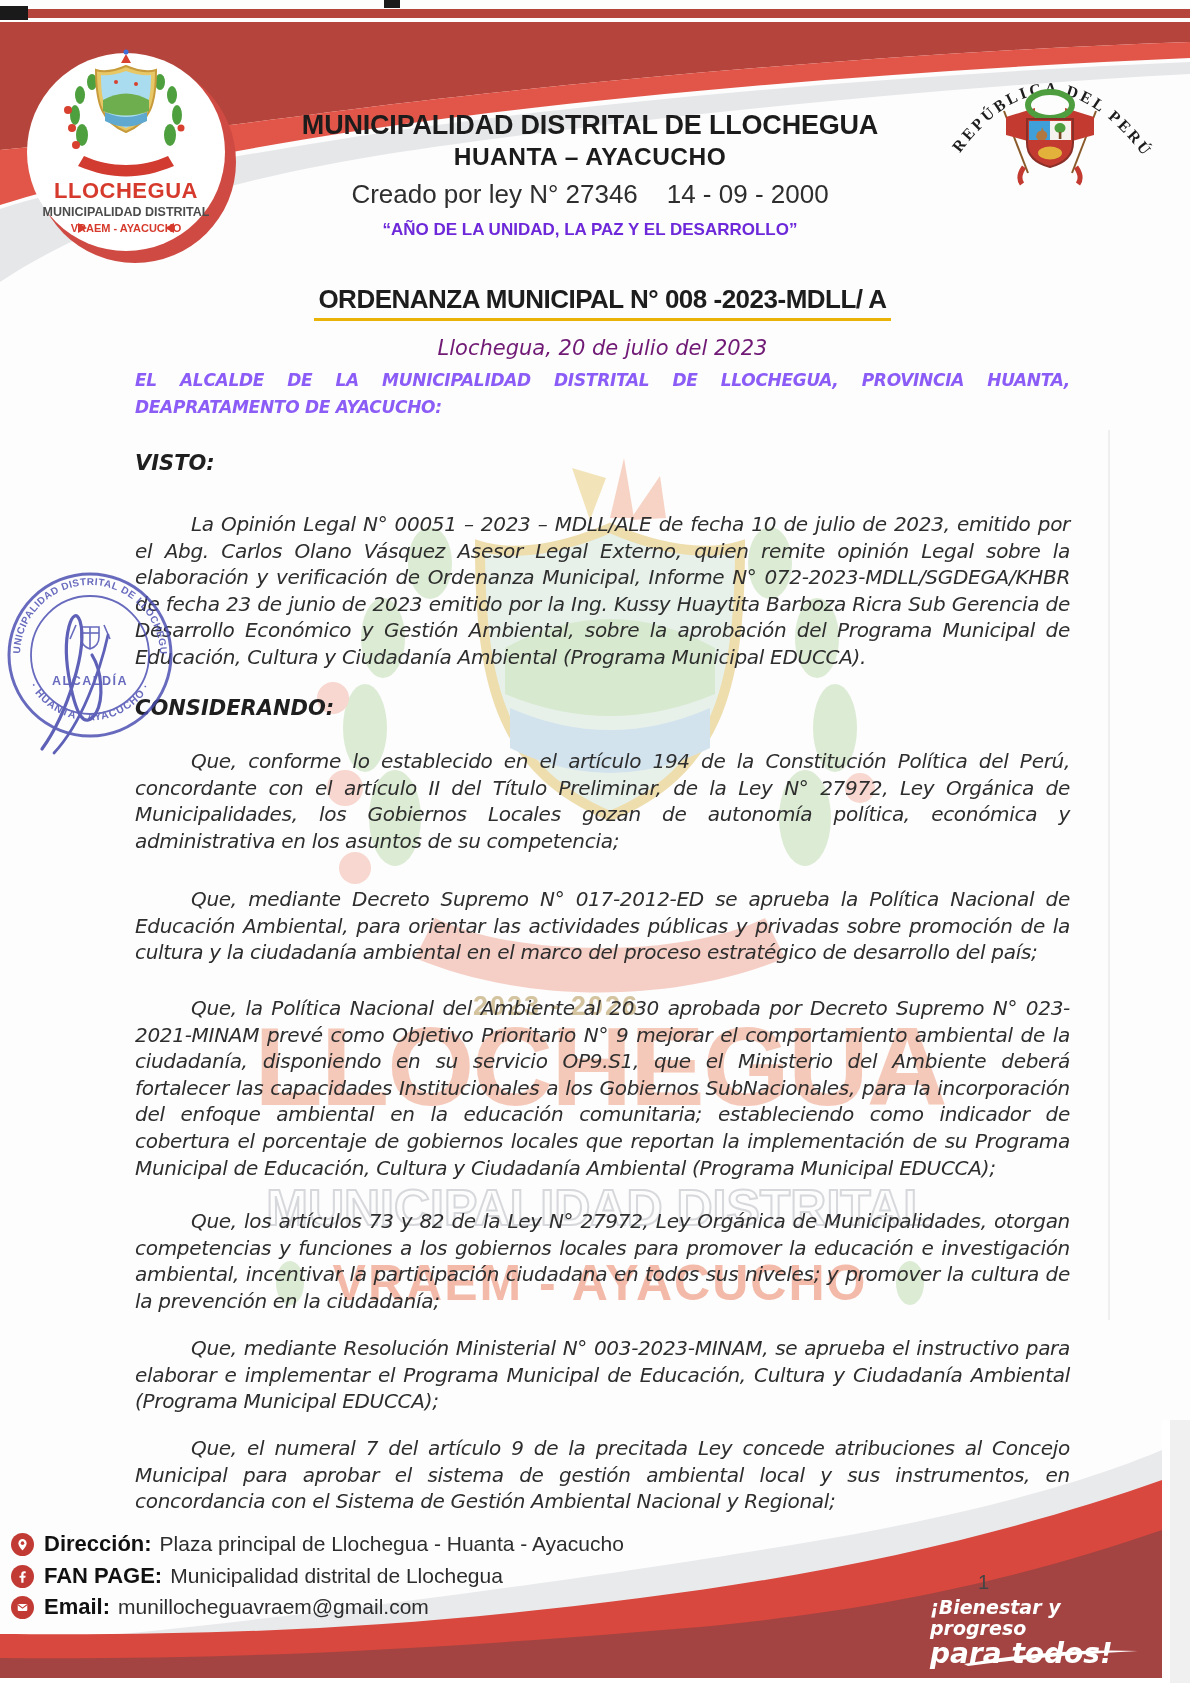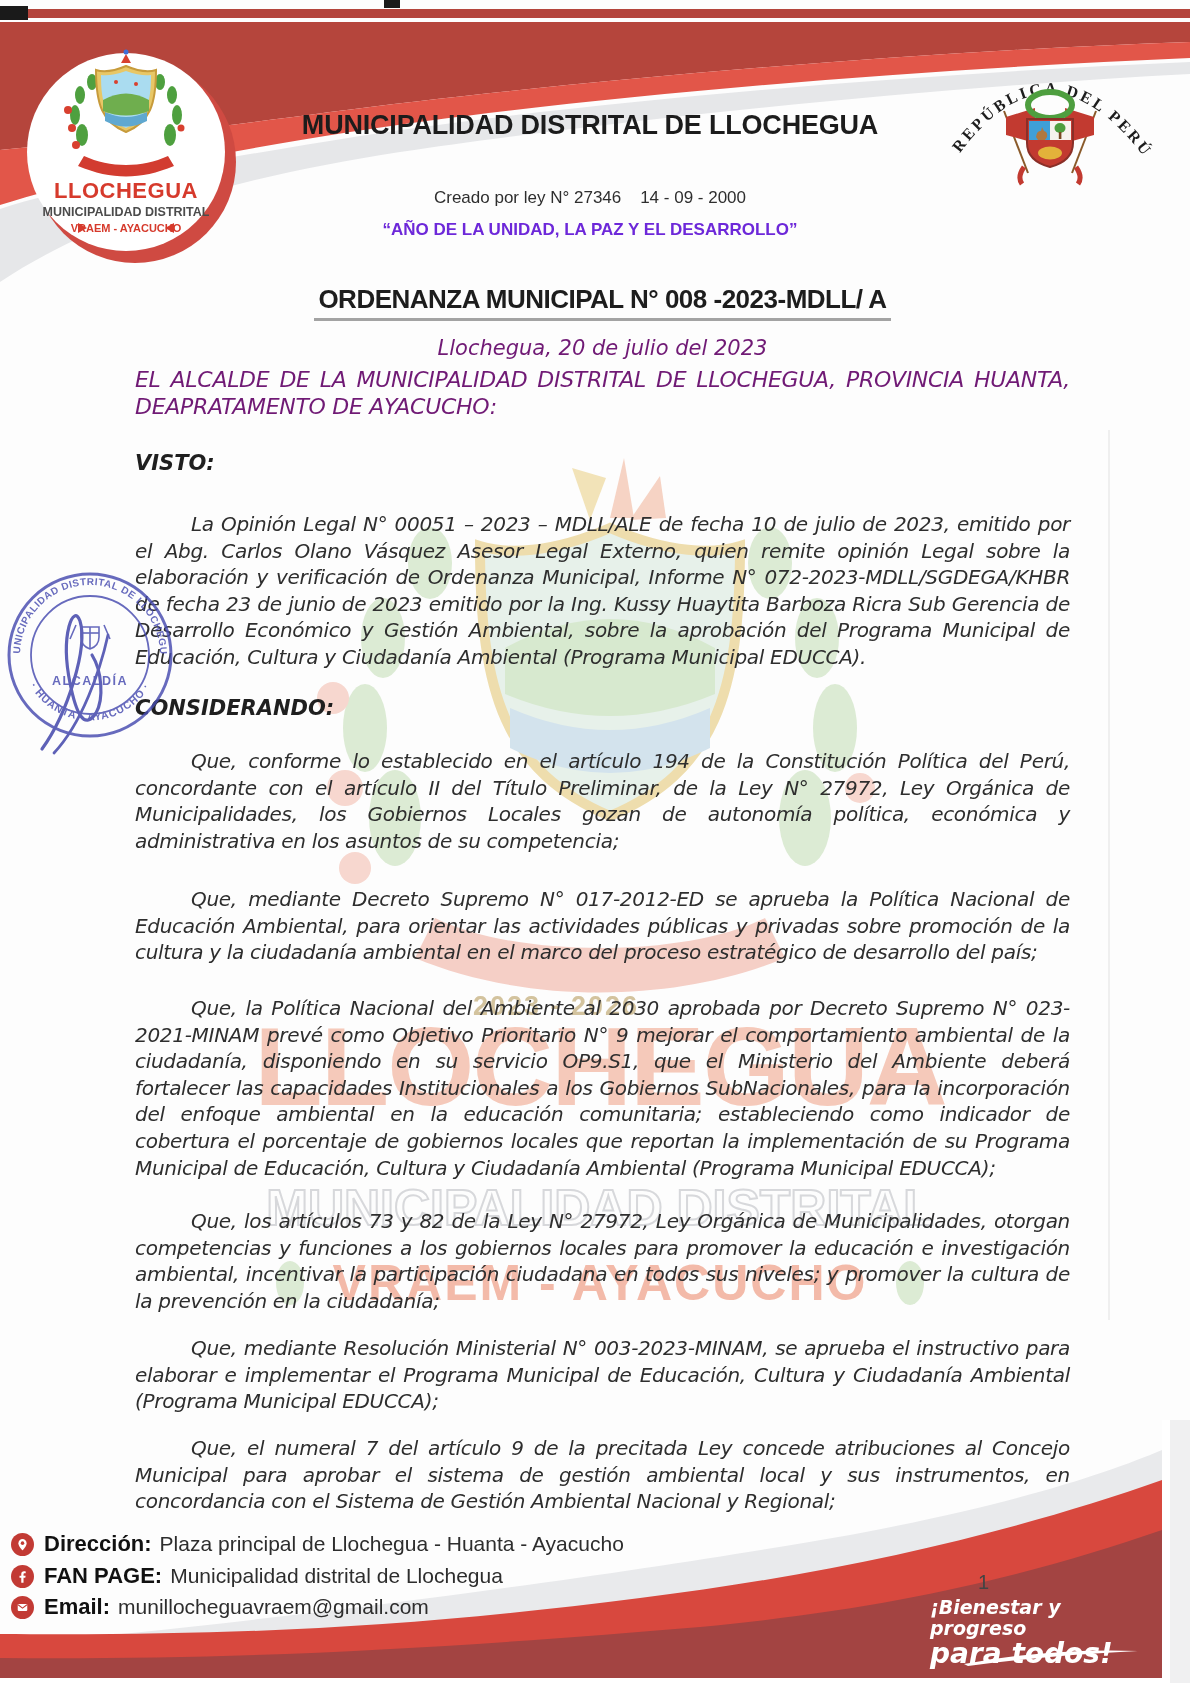--- a/index.html
+++ b/index.html
@@ -8,33 +8,33 @@
   #page *{box-sizing:border-box;}
   .abs{position:absolute;}
   svg{position:absolute;overflow:visible;}
   
   .z1{z-index:1}.z2{z-index:2}.z3{z-index:3}.z4{z-index:4}.z5{z-index:5}
 
   
   .hdr{left:250px;width:680px;text-align:center;color:#1c1c1c;z-index:4;}
   .hdr-l1{top:110px;font-size:27px;font-weight:700;letter-spacing:-.2px;}
   .hdr-l2{top:143px;font-size:24.5px;font-weight:700;letter-spacing:.5px;}
-  .hdr-l3{top:188px;font-size:17px;font-weight:400;color:#2e2e2e;}
+  .hdr-l3{top:179px;font-size:26px;font-weight:400;color:#2e2e2e;}
   .hdr-quote{top:220px;font-size:17px;font-weight:700;color:#6d28d9;}
 
   
   .doc-title-wrap{left:135px;width:935px;top:284px;text-align:center;z-index:4;}
   .doc-title{display:inline-block;font-size:26px;font-weight:700;letter-spacing:-.5px;
-             color:#1d1d1d;border-bottom:3px solid #a3a3a3;padding:0 4px 3px;}
+             color:#1d1d1d;border-bottom:3px solid #eab308;padding:0 4px 3px;}
   .dateline{left:135px;width:935px;top:336px;text-align:center;z-index:4;
             font:italic 21px "DejaVu Sans",sans-serif;color:#701a75;}
   .para{left:135px;width:935px;text-align:justify;z-index:4;
         font:italic 20px/26.6px "DejaVu Sans",sans-serif;letter-spacing:-.3px;color:#2e2e2e;}
   .para.ind{text-indent:56px;}
-  .addressee{top:367px;font-weight:400;font-size:22px;color:#701a75;}
+  .addressee{top:367px;font-weight:700;font-size:17px;color:#8b5cf6;}
   .lbl{left:135px;z-index:4;font:italic 700 21px "DejaVu Sans",sans-serif;color:#1f1f1f;}
 
   
   .frow{left:11px;height:26px;z-index:4;display:flex;align-items:center;}
   .ficon{width:23px;height:23px;border-radius:50%;background:#c23a34;display:inline-flex;
          align-items:center;justify-content:center;flex:none;}
   .ficon svg{position:static;}
   .flabel{margin-left:10px;font-weight:700;font-size:22px;color:#111;}
   .fvalue{margin-left:8px;font-size:21px;color:#2d2d2d;}
 
@@ -121,20 +121,21 @@
       <rect x="0" y="-24" width="21" height="19" fill="#f6f3ee"></rect>
       <path d="M-14,-8 q1,-7 5,-6 l1,-4 2,4 q4,1 3,6 l-2,3 h-7 z" fill="#b07840"></path>
       <ellipse cx="10" cy="-17" rx="5.5" ry="5" fill="#4e9e3f"></ellipse>
       <rect x="8.8" y="-13" width="2.6" height="7" fill="#7a4a22"></rect>
       <ellipse cx="0" cy="8" rx="12" ry="6.5" fill="#e3b23a"></ellipse>
       <path d="M-26,22 q-7,10 -2,17 M26,22 q7,10 2,17" stroke="#c23a30" stroke-width="5" fill="none"></path>
     </g>
   </svg>
 
   <div class="abs hdr hdr-l1">MUNICIPALIDAD DISTRITAL DE LLOCHEGUA</div>
+  <div class="abs hdr hdr-l2">HUANTA – AYACUCHO</div>
   <div class="abs hdr hdr-l3">Creado por ley N° 27346 &nbsp;&nbsp; 14 - 09 - 2000</div>
   <div class="abs hdr hdr-quote">“AÑO DE LA UNIDAD, LA PAZ Y EL DESARROLLO”</div>
 
   <svg class="z2" style="left:205px;top:398px;width:790px;height:960px" viewBox="0 0 790 960">
     <g>
       <path d="M405,120 l14,-60 10,60 z" fill="#f6d3c4"></path>
       <path d="M385,122 l-18,-52 34,10 z" fill="#f2e3b8"></path>
       <path d="M425,122 l30,-44 6,42 z" fill="#f6d3c4"></path>
       <path d="M405,130 c60,26 104,26 130,18 c0,148 -26,226 -130,270 c-104,-44 -130,-122 -130,-270 c26,8 70,8 130,-18 z" fill="#e7f1ea" stroke="#eeddad" stroke-width="10"></path>
       <path d="M300,250 q105,-58 210,0 l0,46 q-105,44 -210,0 z" fill="#d7e9cf"></path>

